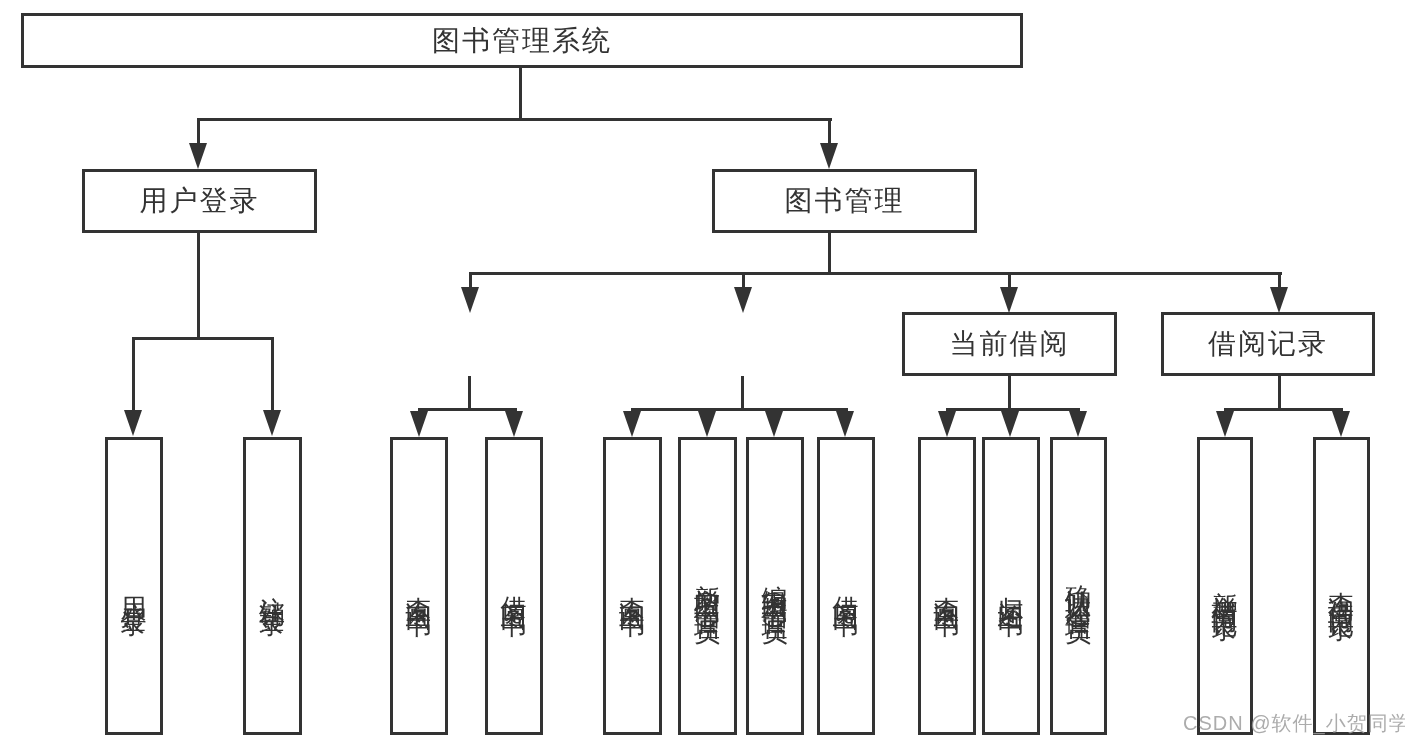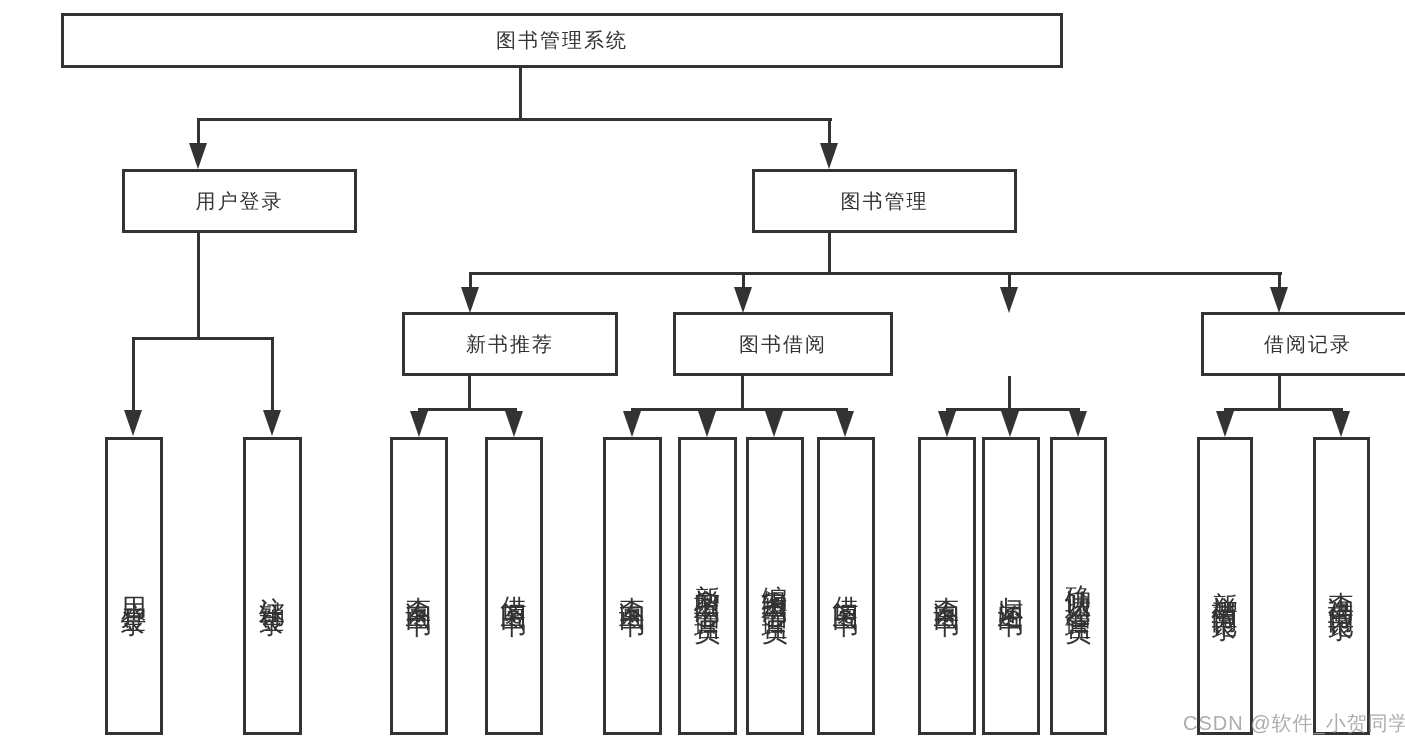--- a/index.html
+++ b/index.html
@@ -8,21 +8,21 @@
     position:relative; width:1405px; height:747px;
     background:var(--bg); overflow:hidden;
     font-family:"Liberation Sans", sans-serif; color:var(--text);
   }
   .box {
     position:absolute; box-sizing:border-box;
     border:3px solid var(--line); background:#fff;
     display:flex; align-items:center; justify-content:center;
     color:var(--text);
   }
-  .hbox { font-size:20px; letter-spacing:2px;margin-left:40px; }
+  .hbox { font-size:28px; letter-spacing:2px; }
   .vbox { font-size:26px; }
   .vtext {
     writing-mode:vertical-rl; text-orientation:mixed;
     letter-spacing:5px; line-height:1; display:block;
   }
   .vl, .hl { position:absolute; background:var(--line); }
   .ah {
     position:absolute; width:0; height:0;
     border-left:9px solid transparent; border-right:9px solid transparent;
     border-top:26px solid var(--line);
@@ -67,25 +67,22 @@
   <div class="hl" style="left:469px;top:272px;width:813px;height:3px"></div>
   <div class="vl" style="left:469px;top:272px;width:3px;height:18px"></div>
   <div class="ah" style="left:461px;top:287px"></div>
   <div class="vl" style="left:742px;top:272px;width:3px;height:18px"></div>
   <div class="ah" style="left:734px;top:287px"></div>
   <div class="vl" style="left:1008px;top:272px;width:3px;height:18px"></div>
   <div class="ah" style="left:1000px;top:287px"></div>
   <div class="vl" style="left:1278px;top:272px;width:3px;height:18px"></div>
   <div class="ah" style="left:1270px;top:287px"></div>
 
-  <div class="box hbox" style="left:362px;top:312px;width:216px;height:64px">
-    <span>新书推荐</span>
-  </div>
-  <div class="box hbox" style="left:633px;top:312px;width:220px;height:64px">
-    <span>图书借阅</span>
+  <div class="box hbox" style="left:902px;top:312px;width:215px;height:64px">
+    <span>当前借阅</span>
   </div>
   <div class="box hbox" style="left:1161px;top:312px;width:214px;height:64px">
     <span>借阅记录</span>
   </div>
 
   <div class="vl" style="left:468px;top:376px;width:3px;height:32px"></div>
   <div class="hl" style="left:418px;top:408px;width:99px;height:3px"></div>
   <div class="vl" style="left:418px;top:408px;width:3px;height:6px"></div>
   <div class="ah" style="left:410px;top:411px"></div>
   <div class="vl" style="left:513px;top:408px;width:3px;height:6px"></div>

